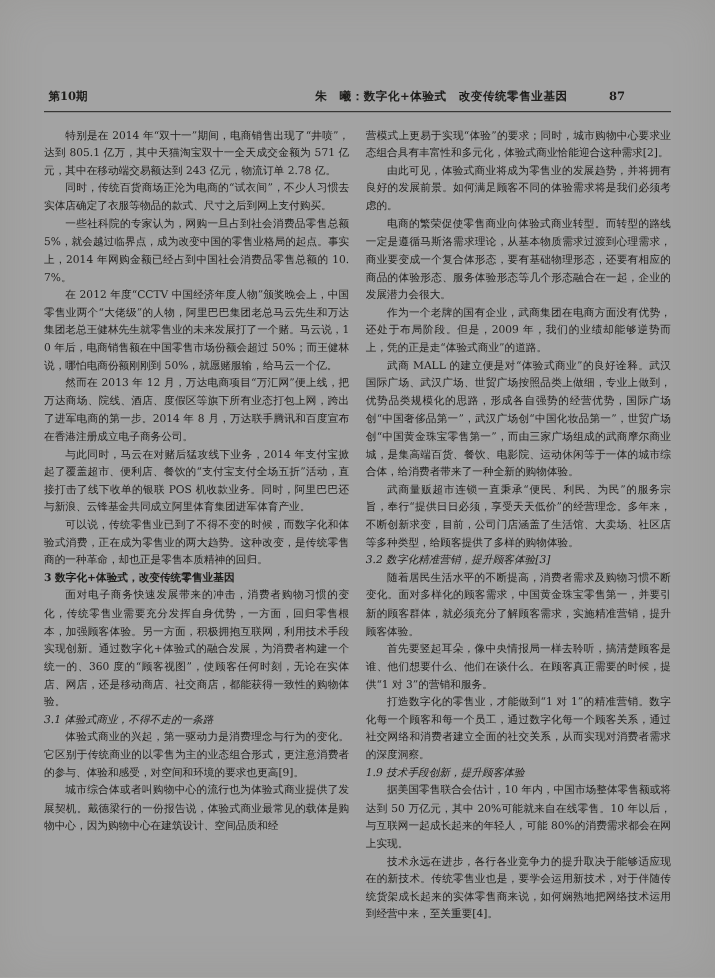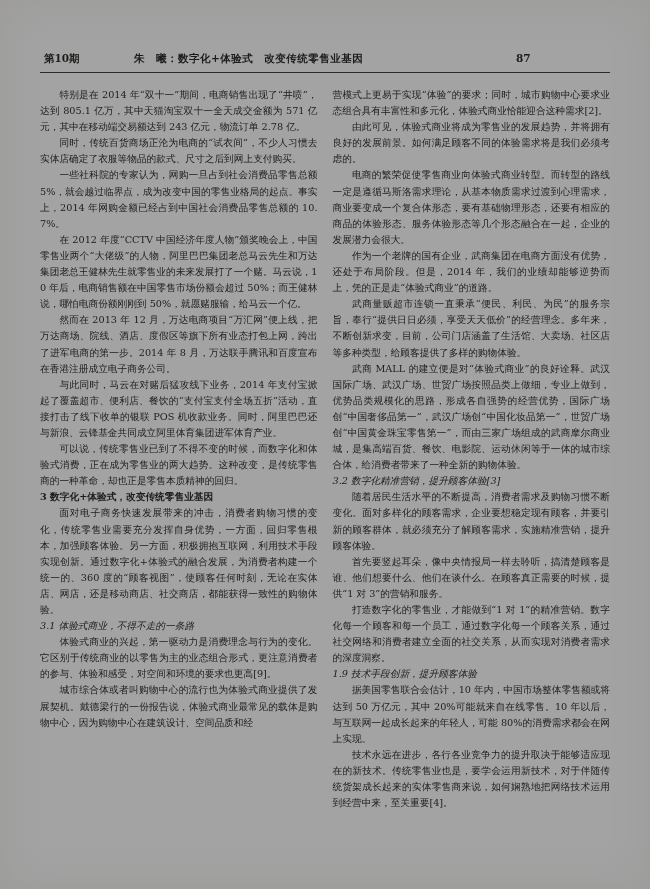--- a/index.html
+++ b/index.html
@@ -21,22 +21,22 @@
   }
   .header {
     display: flex;
     align-items: baseline;
     justify-content: space-between;
     padding: 52px 44px 0 44px;
     font-size: 10.5px;
     font-weight: bold;
   }
   .header .issue { width: 90px; text-align: left; }
-  .header .running-title { flex: 1; text-align: left; letter-spacing: 0.5px; }
-  .header .page-num { width: 90px; text-align: left; }
+  .header .running-title { flex: 1; text-align: right; letter-spacing: 0.5px; margin-top: 29px; }
+  .header .page-num { width: 90px; text-align: center; }
   .header-rule {
     border: none;
     border-top: 1.6px solid #2c2b28;
     margin: 6px 40px 10px 40px;
   }
   .columns {
     display: flex;
     gap: 15px;
     padding: 4px 40px 0 40px;
   }
@@ -82,25 +82,25 @@
       <p class="para">面对电子商务快速发展带来的冲击，消费者购物习惯的变化，传统零售业需要充分发挥自身优势，一方面，回归零售根本，加强顾客体验。另一方面，积极拥抱互联网，利用技术手段实现创新。通过数字化+体验式的融合发展，为消费者构建一个统一的、360 度的“顾客视图”，使顾客任何时刻，无论在实体店、网店，还是移动商店、社交商店，都能获得一致性的购物体验。</p>
       <p class="sub-heading">3.1 体验式商业，不得不走的一条路</p>
       <p class="para">体验式商业的兴起，第一驱动力是消费理念与行为的变化。它区别于传统商业的以零售为主的业态组合形式，更注意消费者的参与、体验和感受，对空间和环境的要求也更高[9]。</p>
       <p class="para">城市综合体或者叫购物中心的流行也为体验式商业提供了发展契机。戴德梁行的一份报告说，体验式商业最常见的载体是购物中心，因为购物中心在建筑设计、空间品质和经</p>
     </div>
 
     <div class="col">
       <p class="para no-indent">营模式上更易于实现“体验”的要求；同时，城市购物中心要求业态组合具有丰富性和多元化，体验式商业恰能迎合这种需求[2]。</p>
       <p class="para">由此可见，体验式商业将成为零售业的发展趋势，并将拥有良好的发展前景。如何满足顾客不同的体验需求将是我们必须考虑的。</p>
       <p class="para">电商的繁荣促使零售商业向体验式商业转型。而转型的路线一定是遵循马斯洛需求理论，从基本物质需求过渡到心理需求，商业要变成一个复合体形态，要有基础物理形态，还要有相应的商品的体验形态、服务体验形态等几个形态融合在一起，企业的发展潜力会很大。</p>
-      <p class="para">作为一个老牌的国有企业，武商集团在电商方面没有优势，还处于布局阶段。但是，2014 年，我们的业绩却能够逆势而上，凭的正是走“体验式商业”的道路。</p>
+      <p class="para">作为一个老牌的国有企业，武商集团在电商方面没有优势，还处于布局阶段。但是，2009 年，我们的业绩却能够逆势而上，凭的正是走“体验式商业”的道路。</p>
+      <p class="para">武商 MALL 的建立便是对“体验式商业”的良好诠释。武汉国际广场、武汉广场、世贸广场按照品类上做细，专业上做到，优势品类规模化的思路，形成各自强势的经营优势，国际广场创“中国奢侈品第一”，武汉广场创“中国化妆品第一”，世贸广场创“中国黄金珠宝零售第一”，而由三家广场组成的武商摩尔商业城，是集高端百货、餐饮、电影院、运动休闲等于一体的城市综合体，给消费者带来了一种全新的购物体验。</p>
       <p class="para">武商量贩超市连锁一直秉承“便民、利民、为民”的服务宗旨，奉行“提供日日必须，享受天天低价”的经营理念。多年来，不断创新求变，目前，公司门店涵盖了生活馆、大卖场、社区店等多种类型，给顾客提供了多样的购物体验。</p>
-      <p class="para">武商 MALL 的建立便是对“体验式商业”的良好诠释。武汉国际广场、武汉广场、世贸广场按照品类上做细，专业上做到，优势品类规模化的思路，形成各自强势的经营优势，国际广场创“中国奢侈品第一”，武汉广场创“中国化妆品第一”，世贸广场创“中国黄金珠宝零售第一”，而由三家广场组成的武商摩尔商业城，是集高端百货、餐饮、电影院、运动休闲等于一体的城市综合体，给消费者带来了一种全新的购物体验。</p>
       <p class="sub-heading">3.2 数字化精准营销，提升顾客体验[3]</p>
-      <p class="para">随着居民生活水平的不断提高，消费者需求及购物习惯不断变化。面对多样化的顾客需求，企业要想稳定现有顾客，并要引新的顾客群体，就必须充分了解顾客需求，实施精准营销，提升顾客体验。</p>
+      <p class="para">随着居民生活水平的不断提高，消费者需求及购物习惯不断变化。面对多样化的顾客需求，中国黄金珠宝零售第一，并要引新的顾客群体，就必须充分了解顾客需求，实施精准营销，提升顾客体验。</p>
       <p class="para">首先要竖起耳朵，像中央情报局一样去聆听，搞清楚顾客是谁、他们想要什么、他们在谈什么。在顾客真正需要的时候，提供“1 对 3”的营销和服务。</p>
       <p class="para">打造数字化的零售业，才能做到“1 对 1”的精准营销。数字化每一个顾客和每一个员工，通过数字化每一个顾客关系，通过社交网络和消费者建立全面的社交关系，从而实现对消费者需求的深度洞察。</p>
       <p class="sub-heading">1.9 技术手段创新，提升顾客体验</p>
       <p class="para">据美国零售联合会估计，10 年内，中国市场整体零售额或将达到 50 万亿元，其中 20%可能就来自在线零售。10 年以后，与互联网一起成长起来的年轻人，可能 80%的消费需求都会在网上实现。</p>
       <p class="para">技术永远在进步，各行各业竞争力的提升取决于能够适应现在的新技术。传统零售业也是，要学会运用新技术，对于伴随传统货架成长起来的实体零售商来说，如何娴熟地把网络技术运用到经营中来，至关重要[4]。</p>
     </div>
 
   </div>
 </div>
 

